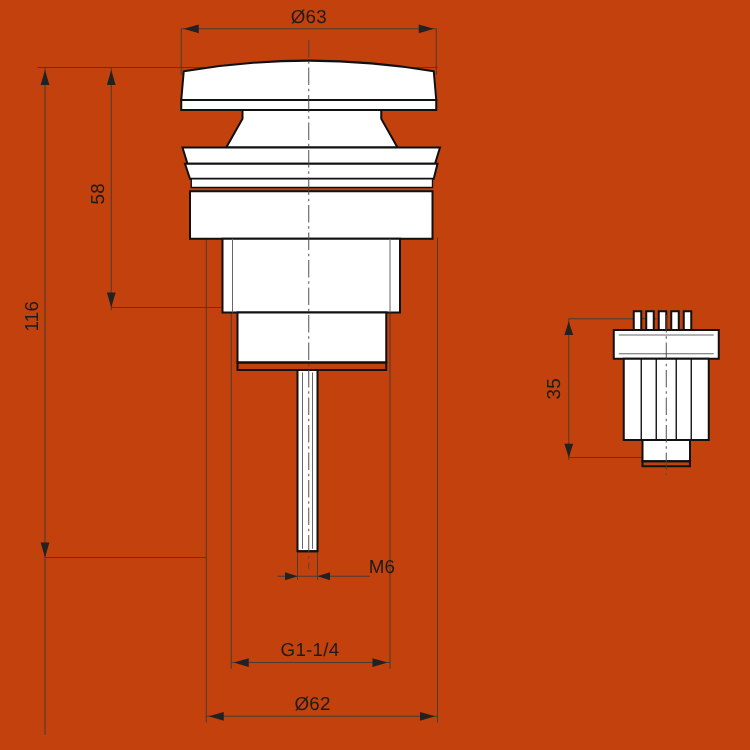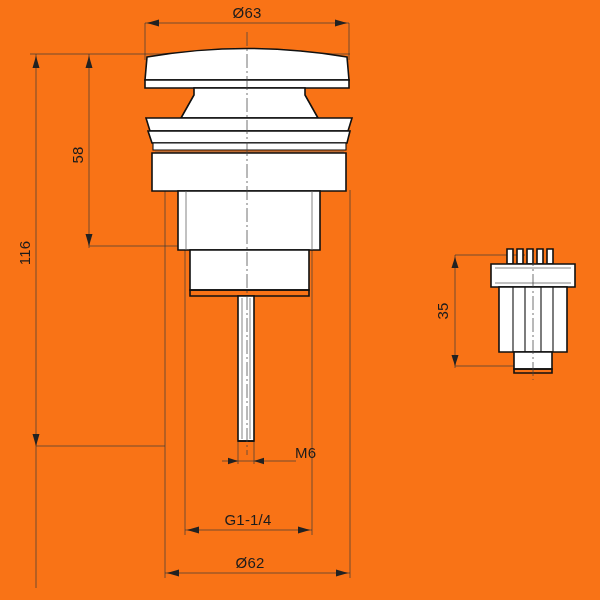--- a/index.html
+++ b/index.html
@@ -7,21 +7,21 @@
     padding: 0;
     background: #ffffff;
   }
   body {
     font-family: "Liberation Sans", sans-serif;
   }
   #drawing-root {
     position: relative;
     width: 600px;
     height: 600px;
-    background: #f97316;
+    background: #c2410c;
     overflow: hidden;
   }
   svg.cad {
     display: block;
     width: 600px;
     height: 600px;
   }
   .dim-text {
     font-family: "Liberation Sans", sans-serif;
     font-size: 15px;

